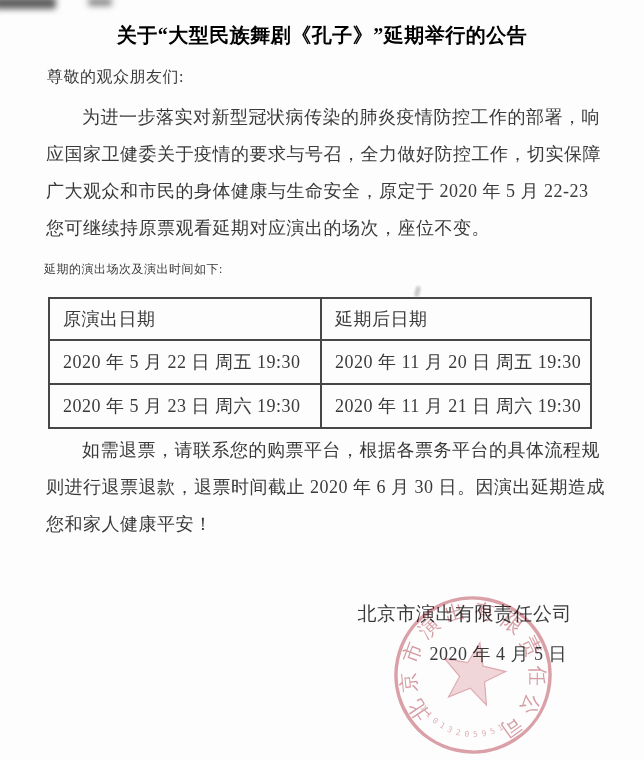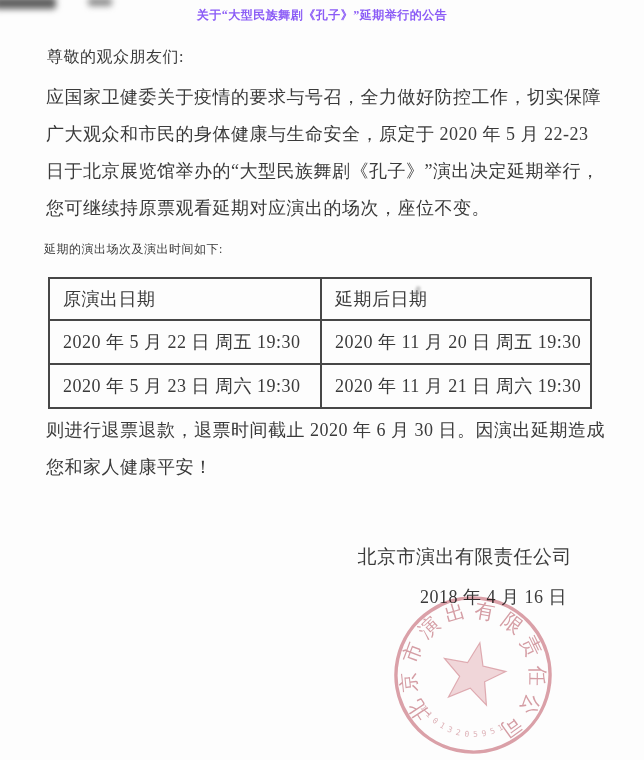--- a/index.html
+++ b/index.html
@@ -9,23 +9,23 @@
     background:#fdfdfd;
     overflow:hidden;
     font-family:"Liberation Serif","DejaVu Serif",serif;
     color:#3a3a3a;
   }
   .artifact{position:absolute;background:#6e6e6e;filter:blur(3px);border-radius:3px;}
   .artifact.a1{left:-6px;top:-3px;width:62px;height:12px;background:#5f5f5f;}
   .artifact.a2{left:88px;top:-2px;width:24px;height:8px;background:#8a8a8a;}
   .artifact.a3{left:415px;top:286px;width:5px;height:11px;background:#9a9a9a;opacity:.5;transform:rotate(14deg);filter:blur(1px);}
   .title{
-    margin:0;padding:0 20px 0 20px;
-    font-size:12px;line-height:30px;font-weight:700;
-    text-align:center;letter-spacing:.5px;color:#8b5cf6;
+    margin:0;padding:20px 20px 0 20px;
+    font-size:20px;line-height:30px;font-weight:700;
+    text-align:center;letter-spacing:.5px;color:#000000;
   }
   .salutation{
     margin-top:13px;padding:0 44px 0 47px;
     font-size:16px;line-height:28px;letter-spacing:.5px;
   }
   .para{padding:0 42px 0 46px;}
   .p1{margin-top:8px;}
   .p2{margin-top:3px;}
   .line{font-size:18px;line-height:37px;letter-spacing:.5px;white-space:nowrap;}
   .indent{text-indent:2em;}
@@ -70,23 +70,23 @@
 
   <div class="artifact a1"></div>
   <div class="artifact a2"></div>
   <div class="artifact a3"></div>
 
   <h1 class="title">关于“大型民族舞剧《孔子》”延期举行的公告</h1>
 
   <div class="salutation">尊敬的观众朋友们:</div>
 
   <div class="para p1">
+    <div class="line indent">为进一步落实对新型冠状病传染的肺炎疫情防控工作的部署，响</div>
     <div class="line">应国家卫健委关于疫情的要求与号召，全力做好防控工作，切实保障</div>
     <div class="line">广大观众和市民的身体健康与生命安全，原定于 2020 年 5 月 22-23</div>
-    <div class="line">日于北京展览馆举办的“大型民族舞剧《孔子》”演出决定延期举行，</div>
     <div class="line">您可继续持原票观看延期对应演出的场次，座位不变。</div>
   </div>
 
   <div class="intro">延期的演出场次及演出时间如下:</div>
 
   <table class="schedule">
     <colgroup>
         <col class="c1">
         <col class="c2">
       </colgroup>
@@ -100,26 +100,27 @@
       <td>2020 年 11 月 20 日 周五 19:30</td>
     </tr>
     <tr class="body">
       <td>2020 年 5 月 23 日 周六 19:30</td>
       <td>2020 年 11 月 21 日 周六 19:30</td>
     </tr>
   </tbody>
     </table>
 
   <div class="para p2">
+    <div class="line indent">如需退票，请联系您的购票平台，根据各票务平台的具体流程规</div>
     <div class="line">则进行退票退款，退票时间截止 2020 年 6 月 30 日。因演出延期造成</div>
     <div class="line">您和家人健康平安！</div>
   </div>
 
   <div class="company">北京市演出有限责任公司</div>
-  <div class="sign-date">2018 年 4 月 16 日</div>
+  <div class="sign-date">2020 年 4 月 5 日</div>
 
   <svg class="seal" viewBox="0 0 164 164" xmlns="http://www.w3.org/2000/svg">
     <g transform="rotate(12 82 82)">
       <circle cx="82" cy="82" r="77" fill="none" stroke="#c96f7b" stroke-width="3.5" opacity="0.8"></circle>
       <polygon points="82,49 74.1,71.1 50.6,71.8 69.2,86.2 62.6,108.7 82,95.5 101.4,108.7 94.8,86.2 113.4,71.8 89.9,71.1" fill="#e2a7af" fill-opacity="0.55" stroke="#cf7f88" stroke-width="1.2" stroke-opacity="0.75"></polygon>
       <defs>
         <path id="sealArcTop" d="M 48.7 129.5 A 58 58 0 1 1 115.3 129.5" fill="none"></path>
         <path id="sealArcBottom" d="M 34.5 121.8 A 62 62 0 0 0 129.5 121.8" fill="none"></path>
       </defs>
       <text font-size="20" fill="#c4737e" fill-opacity="0.85" font-family="Liberation Serif, DejaVu Serif, serif">

